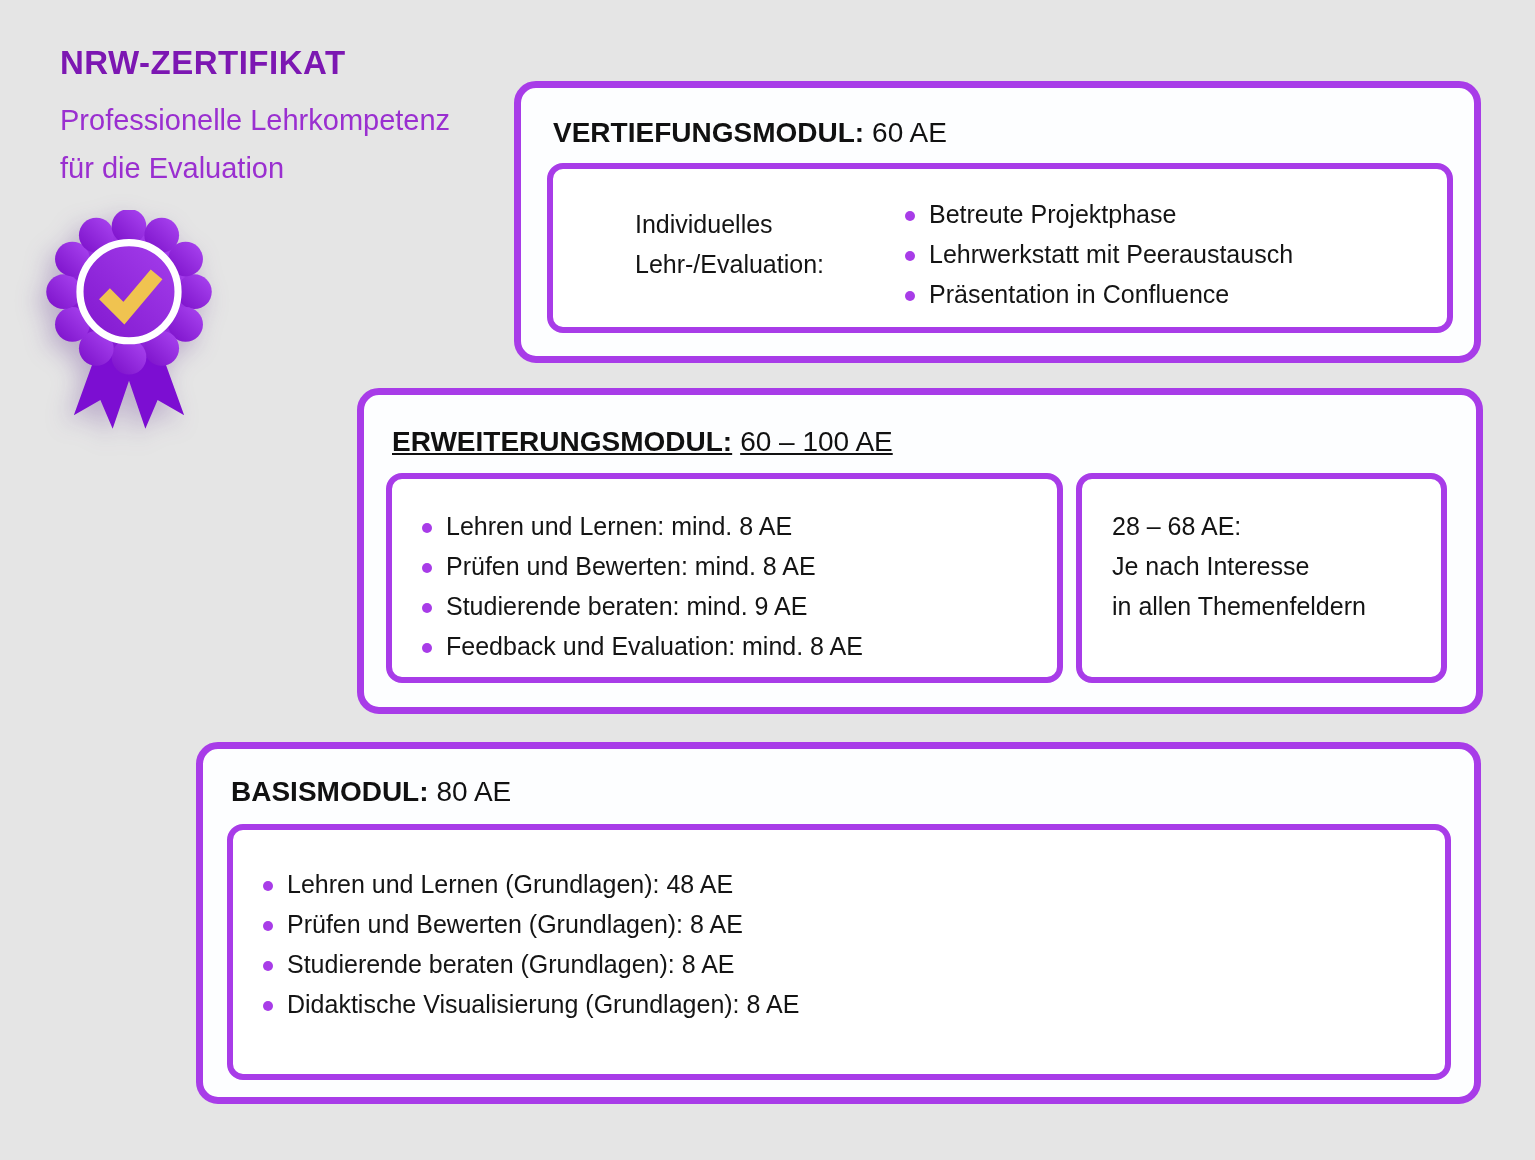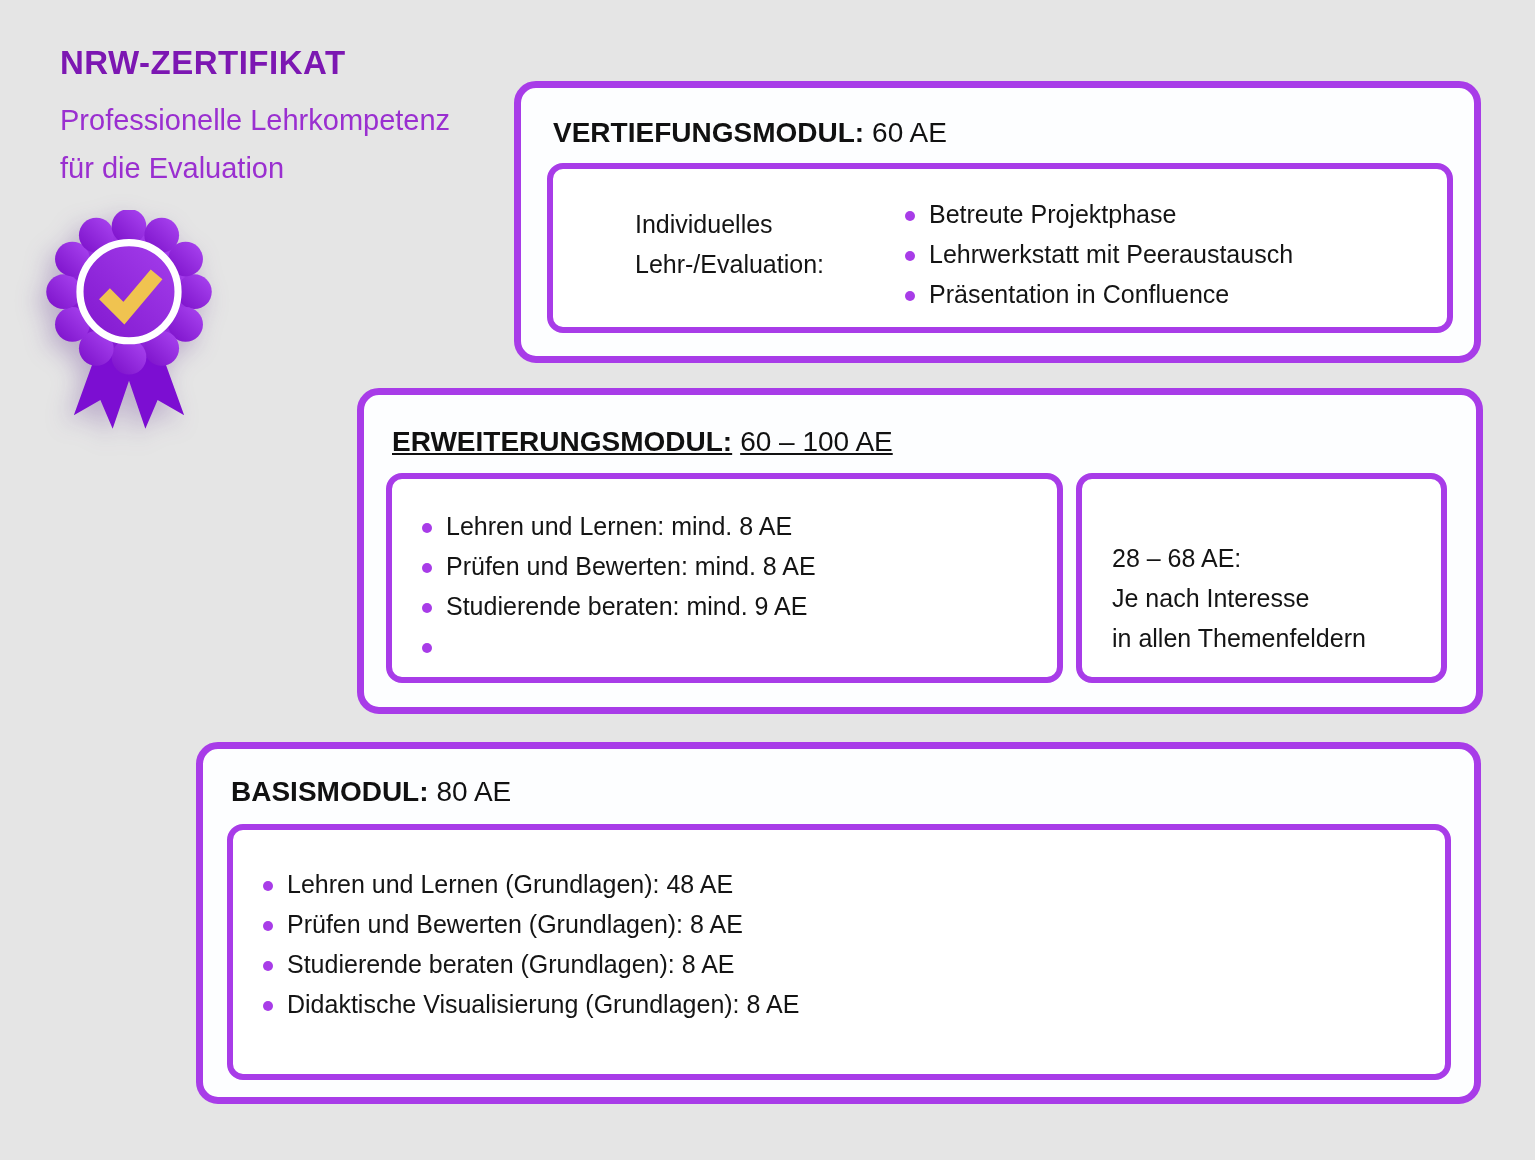--- a/index.html
+++ b/index.html
@@ -59,21 +59,21 @@
   #module-vertiefung .module-title{left:32px;top:29px;}
   #module-vertiefung .inner{left:26px;top:75px;width:906px;height:170px;}
   #vertiefung-left-label{left:34px;top:35px;margin-left:48px;}
   #vertiefung-list{left:352px;top:25px;}
   
   #module-erweiterung{left:357px;top:388px;width:1126px;height:326px;}
   #module-erweiterung .module-title{left:28px;top:31px;text-decoration:underline;}
   #erweiterung-inner-left{left:22px;top:78px;width:677px;height:210px;padding-left:10px;}
   #erweiterung-inner-right{left:712px;top:78px;width:371px;height:210px;}
   #erweiterung-list{left:30px;top:27px;}
-  #erweiterung-side-note{left:30px;top:27px;margin-top:32px;}
+  #erweiterung-side-note{left:30px;top:27px;}
   
   #module-basis{left:196px;top:742px;width:1285px;height:362px;}
   #module-basis .module-title{left:28px;top:27px;}
   #module-basis .inner{left:24px;top:75px;width:1224px;height:256px;}
   #basis-list{left:30px;top:26px;margin-top:8px;}
 </style>
 </head>
 <body>
 
 <div id="canvas">
@@ -139,21 +139,21 @@
 
   <div class="module" id="module-erweiterung">
     <div class="module-title">
       <span class="label">ERWEITERUNGSMODUL:</span><span class="value">60 – 100 AE</span>
     </div>
     <div class="inner" id="erweiterung-inner-left">
       <ul class="bullet-list" id="erweiterung-list">
         <li><span class="dot"></span><span>Lehren und Lernen: mind. 8 AE</span></li>
         <li><span class="dot"></span><span>Prüfen und Bewerten: mind. 8 AE</span></li>
         <li><span class="dot"></span><span>Studierende beraten: mind. 9 AE</span></li>
-        <li><span class="dot"></span></li>
+        <li><span class="dot"></span><span>Feedback und Evaluation: mind. 8 AE</span></li>
       </ul>
     </div>
     <div class="inner" id="erweiterung-inner-right">
       <div class="plain-lines" id="erweiterung-side-note">
         <div>28 – 68 AE:</div>
         <div>Je nach Interesse</div>
         <div>in allen Themenfeldern</div>
       </div>
     </div>
   </div>

